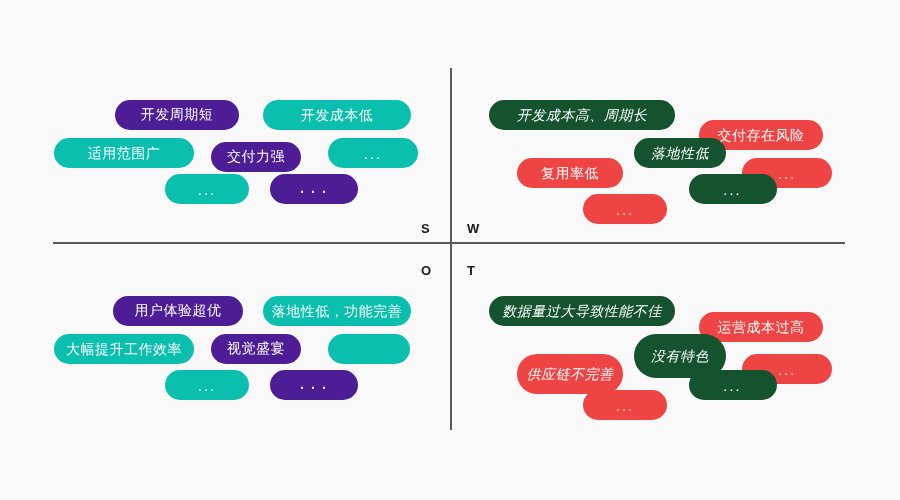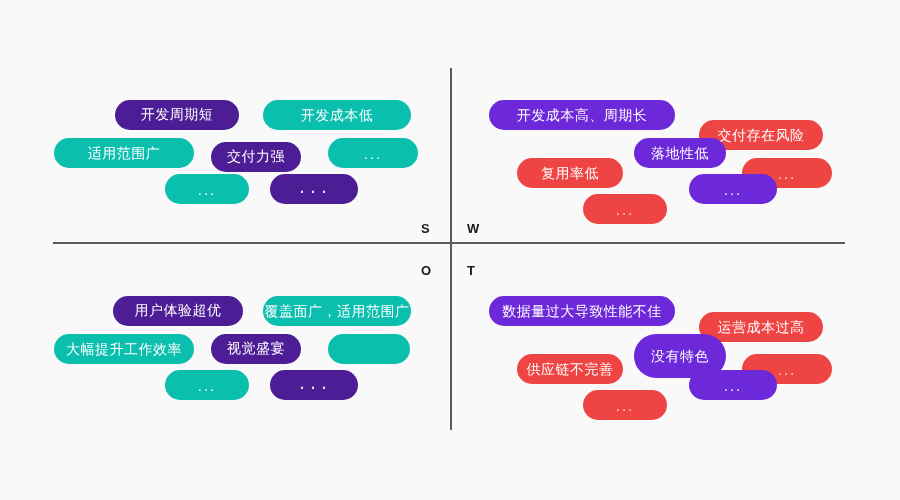--- a/index.html
+++ b/index.html
@@ -60,21 +60,21 @@
     box-sizing: border-box;
     font-size: 14px;
     line-height: 1;
     color: #ffffff;
     white-space: nowrap;
     letter-spacing: 0.5px;
     user-select: none;
   }
   .pill.c-blue  { background: #4c1d95; font-family: Liberation Mono, monospace; }
   .pill.c-teal  { background: #0bbfae; }
-  .pill.c-gray-dark  { background: #6d28d9; }
+  .pill.c-gray-dark  { background: #14532d; font-style: italic; }
   .pill.c-gray-light { background: #ef4444; margin-top: 20px; }
 
   .pill.dots {
     color: #ffffff;
     font-size: 15px;
     letter-spacing: 2px;
     opacity: 1;
   }
   .pill.dots.faded { color: rgba(255,255,255,0.82); }
   .pill.empty { color: transparent; }
@@ -106,32 +106,32 @@
   <div class="pill c-gray-light" style="left:699px; top:100px; width:124px; height:30px;">交付存在风险</div>
 
   <div class="pill c-gray-light" style="left:517px; top:138px; width:106px; height:30px;">复用率低</div>
   <div class="pill c-gray-dark" style="left:634px; top:138px; width:92px; height:30px;">落地性低</div>
   <div class="pill c-gray-light dots faded" style="left:742px; top:138px; width:90px; height:30px;">...</div>
 
   <div class="pill c-gray-light dots faded" style="left:583px; top:174px; width:84px; height:30px;">...</div>
   <div class="pill c-gray-dark dots" style="left:689px; top:174px; width:88px; height:30px;">...</div>
 
   <div class="pill c-blue" style="left:113px; top:296px; width:130px; height:30px;">用户体验超优</div>
-  <div class="pill c-teal" style="left:263px; top:296px; width:148px; height:30px;">覆盖面广，适用范围广</div>
+  <div class="pill c-teal" style="left:263px; top:296px; width:148px; height:30px;">落地性低，功能完善</div>
 
   <div class="pill c-teal" style="left:54px; top:334px; width:140px; height:30px;">大幅提升工作效率</div>
   <div class="pill c-blue" style="left:211px; top:334px; width:90px; height:30px;">视觉盛宴</div>
   <div class="pill c-teal empty" style="left:328px; top:334px; width:82px; height:30px;"></div>
 
   <div class="pill c-teal dots" style="left:165px; top:370px; width:84px; height:30px;">...</div>
   <div class="pill c-blue dots" style="left:270px; top:370px; width:88px; height:30px;">...</div>
 
   <div class="pill c-gray-dark" style="left:489px; top:296px; width:186px; height:30px;">数据量过大导致性能不佳</div>
   <div class="pill c-gray-light" style="left:699px; top:292px; width:124px; height:30px;">运营成本过高</div>
 
-  <div class="pill c-gray-light" style="left:517px; top:334px; width:106px; height:30px;">供应链不完善</div>
+  <div class="pill c-gray-light" style="left:517px; top:334px; width:106px; height:40px;font-style:italic;">供应链不完善</div>
   <div class="pill c-gray-dark" style="left:634px; top:334px; width:92px; height:44px;">没有特色</div>
   <div class="pill c-gray-light dots faded" style="left:742px; top:334px; width:90px; height:30px;">...</div>
 
   <div class="pill c-gray-light dots faded" style="left:583px; top:370px; width:84px; height:30px;">...</div>
   <div class="pill c-gray-dark dots" style="left:689px; top:370px; width:88px; height:30px;">...</div>
 
 </div>
 
 </body></html>

